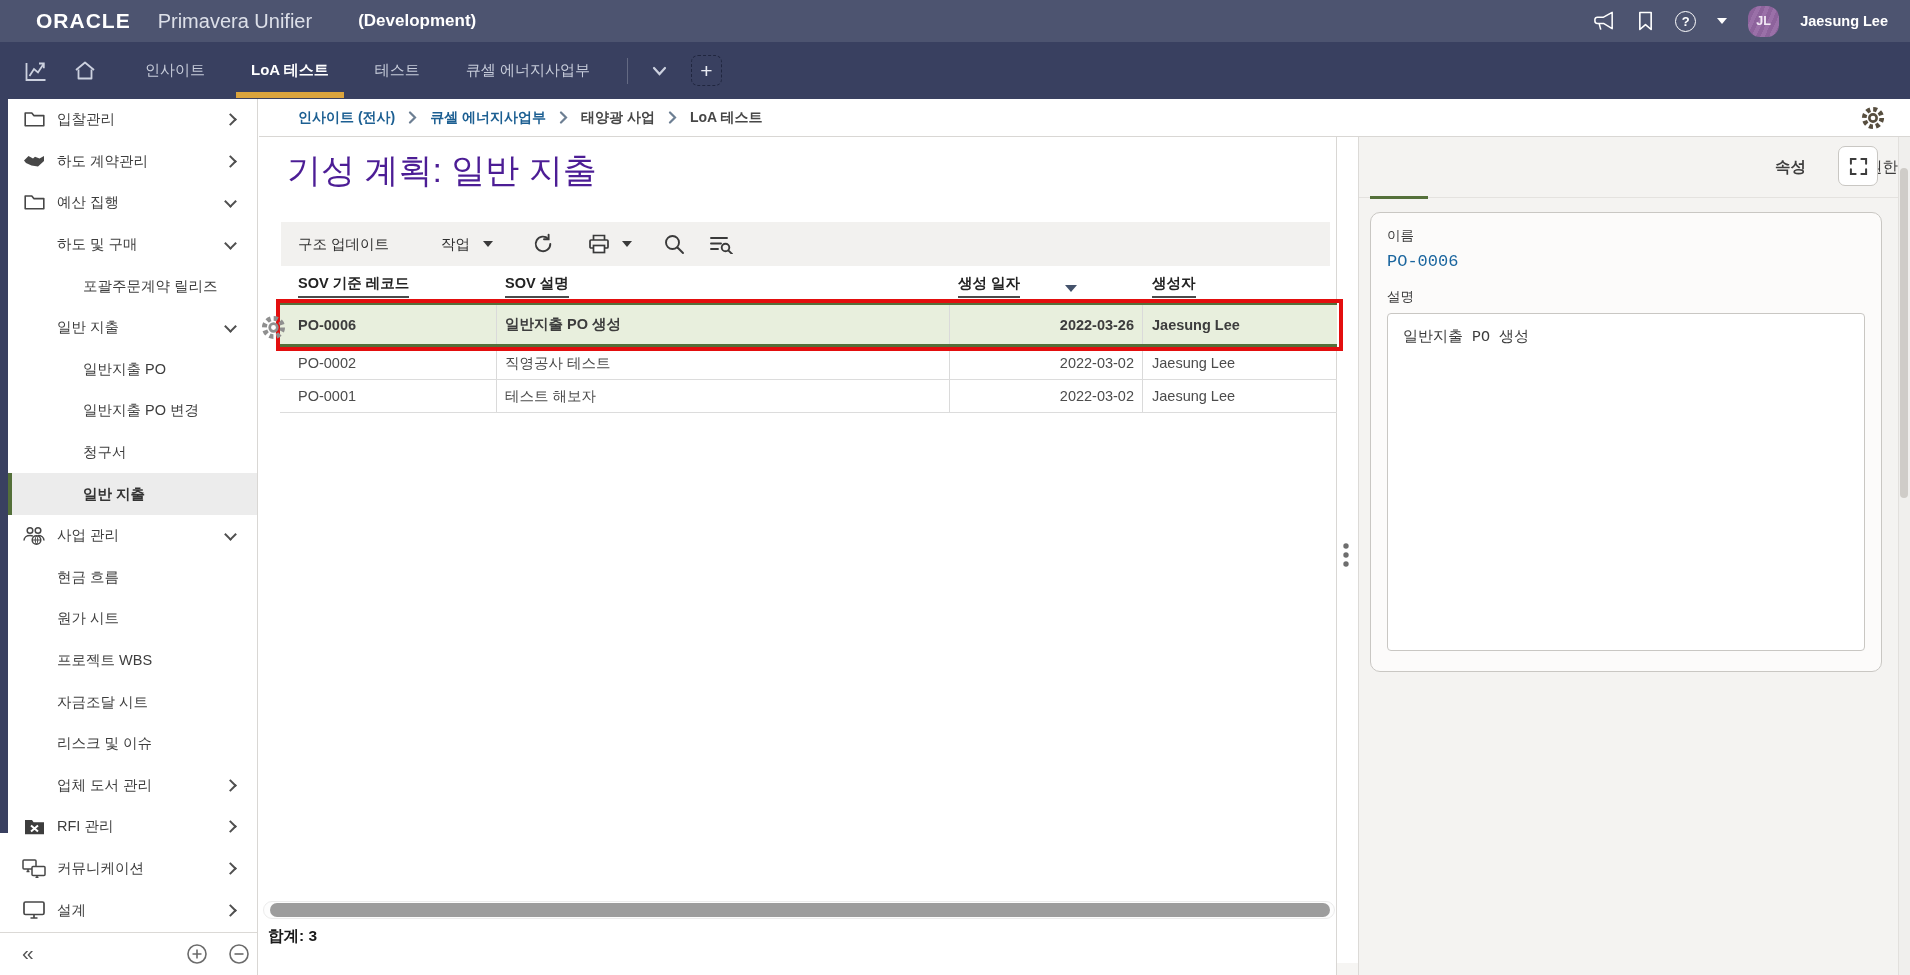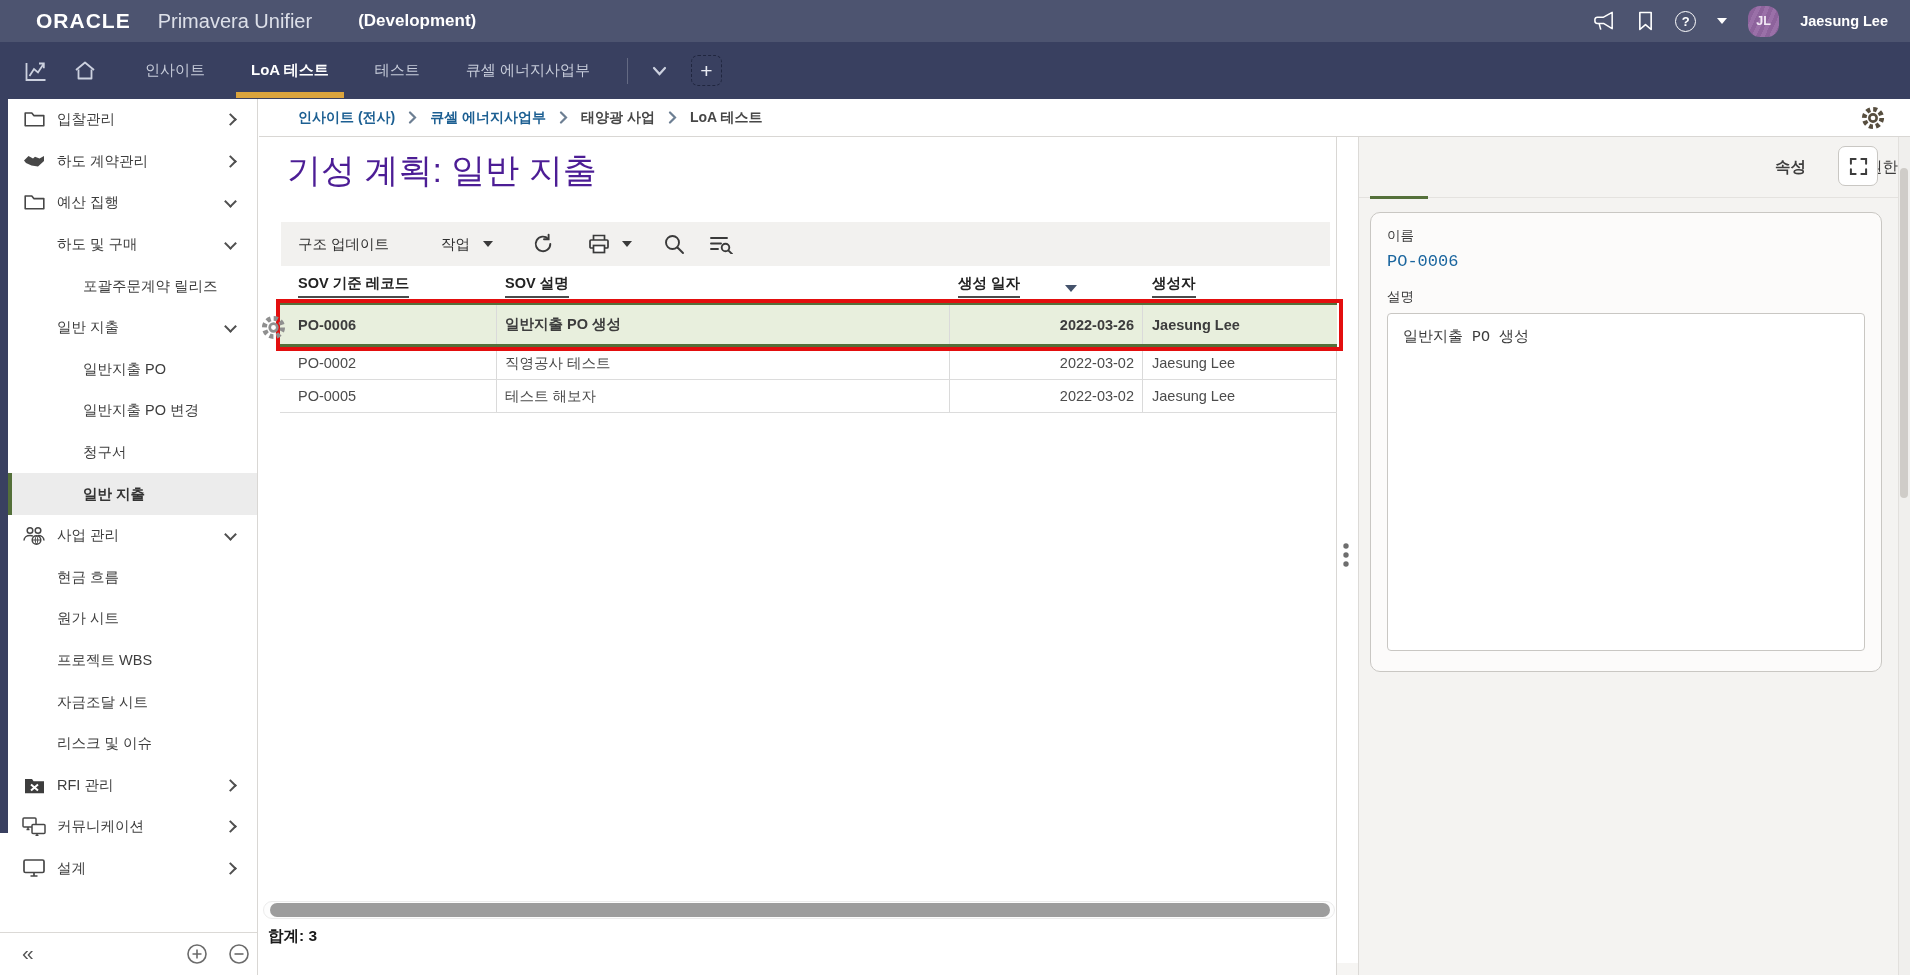--- a/index.html
+++ b/index.html
@@ -233,20 +233,24 @@
       <span class="lbl">원가 시트</span>
     </div>
     <div class="si l1">
       <span class="lbl">프로젝트 WBS</span>
     </div>
     <div class="si l1">
       <span class="lbl">자금조달 시트</span>
     </div>
     <div class="si l1">
       <span class="lbl">리스크 및 이슈</span>
+    </div>
+    <div class="si l1">
+      <span class="lbl">업체 도서 관리</span>
+      <span class="chev r"></span>
     </div>
     <div class="si l0">
       <span class="sic">
           <svg width="21" height="17" viewBox="0 0 21 17">
             <path d="M1 2h7l1.6 2.2H20v12H1z" fill="#3d3d3d"></path>
             <path d="M7 7.5l7 6M14 7.5l-7 6" stroke="#fff" stroke-width="2"></path>
           </svg>
         </span>
       <span class="lbl">RFI 관리</span>
       <span class="chev r"></span>
@@ -380,21 +384,21 @@
         <div class="tc tc3">2022-03-26</div>
         <div class="tc tc4">Jaesung Lee</div>
       </div>
       <div class="trow">
         <div class="tc tc1">PO-0002</div>
         <div class="tc tc2">직영공사 테스트</div>
         <div class="tc tc3">2022-03-02</div>
         <div class="tc tc4">Jaesung Lee</div>
       </div>
       <div class="trow">
-        <div class="tc tc1">PO-0005</div>
+        <div class="tc tc1">PO-0001</div>
         <div class="tc tc2">테스트 해보자</div>
         <div class="tc tc3">2022-03-02</div>
         <div class="tc tc4">Jaesung Lee</div>
       </div>
     </div>
 
     <div class="hscroll-track"></div>
     <div class="hscroll-thumb"></div>
     <div class="total-label">합계: 3</div>
   </div>

